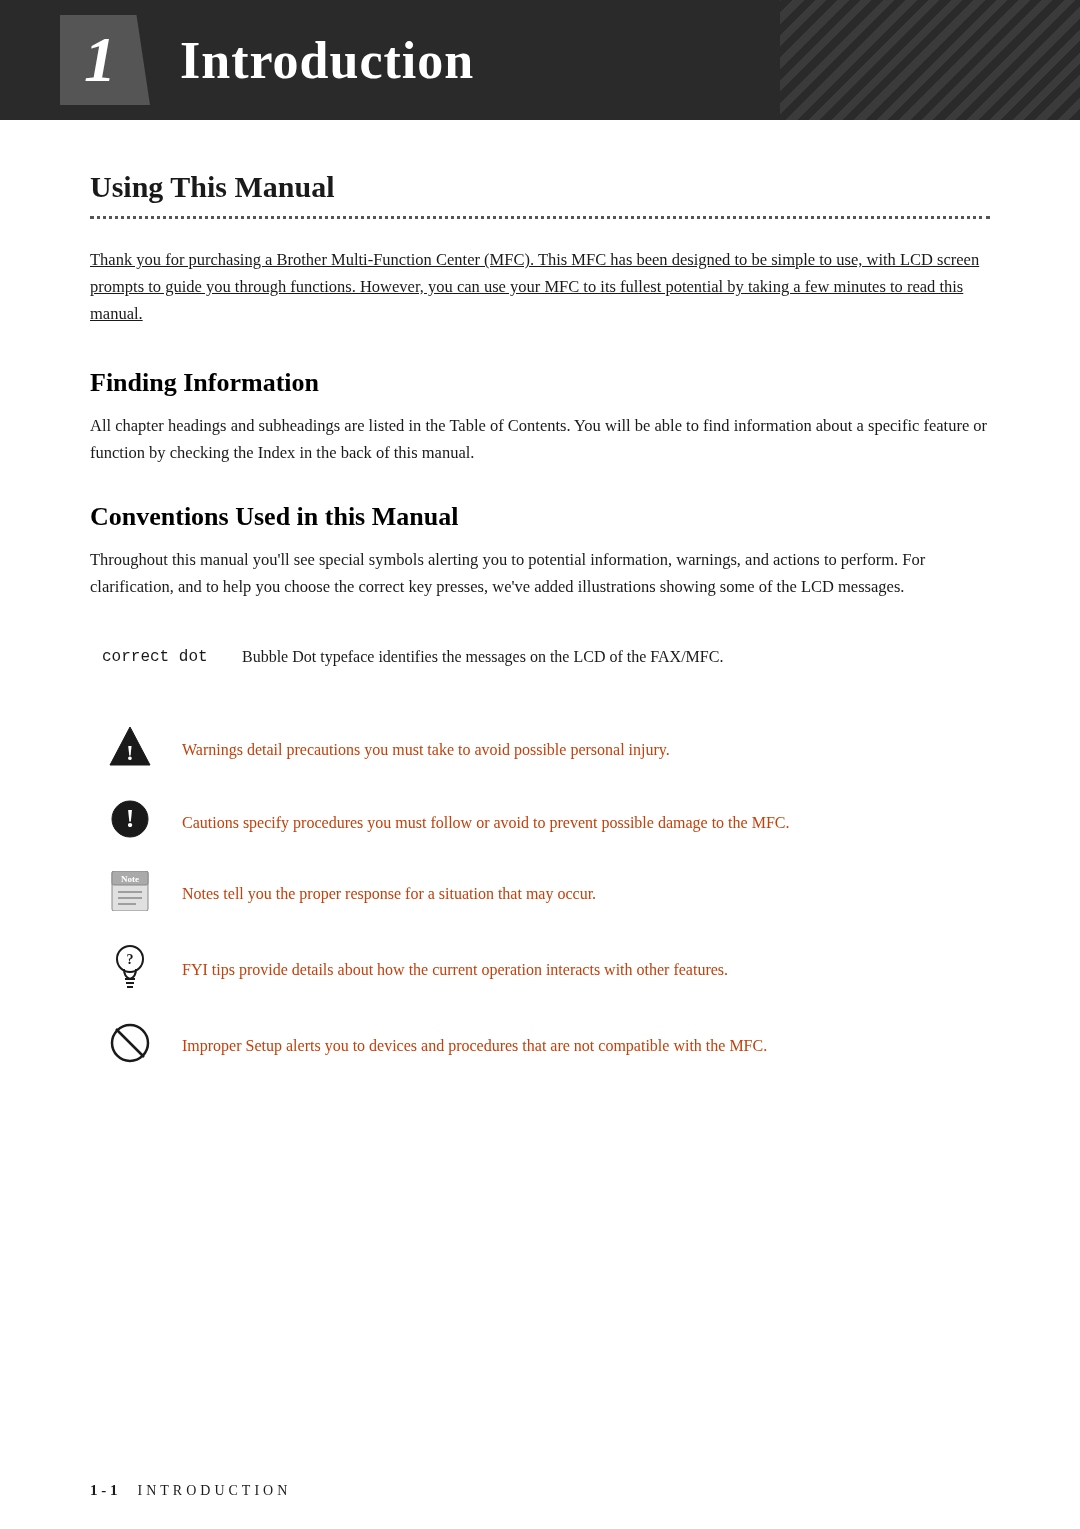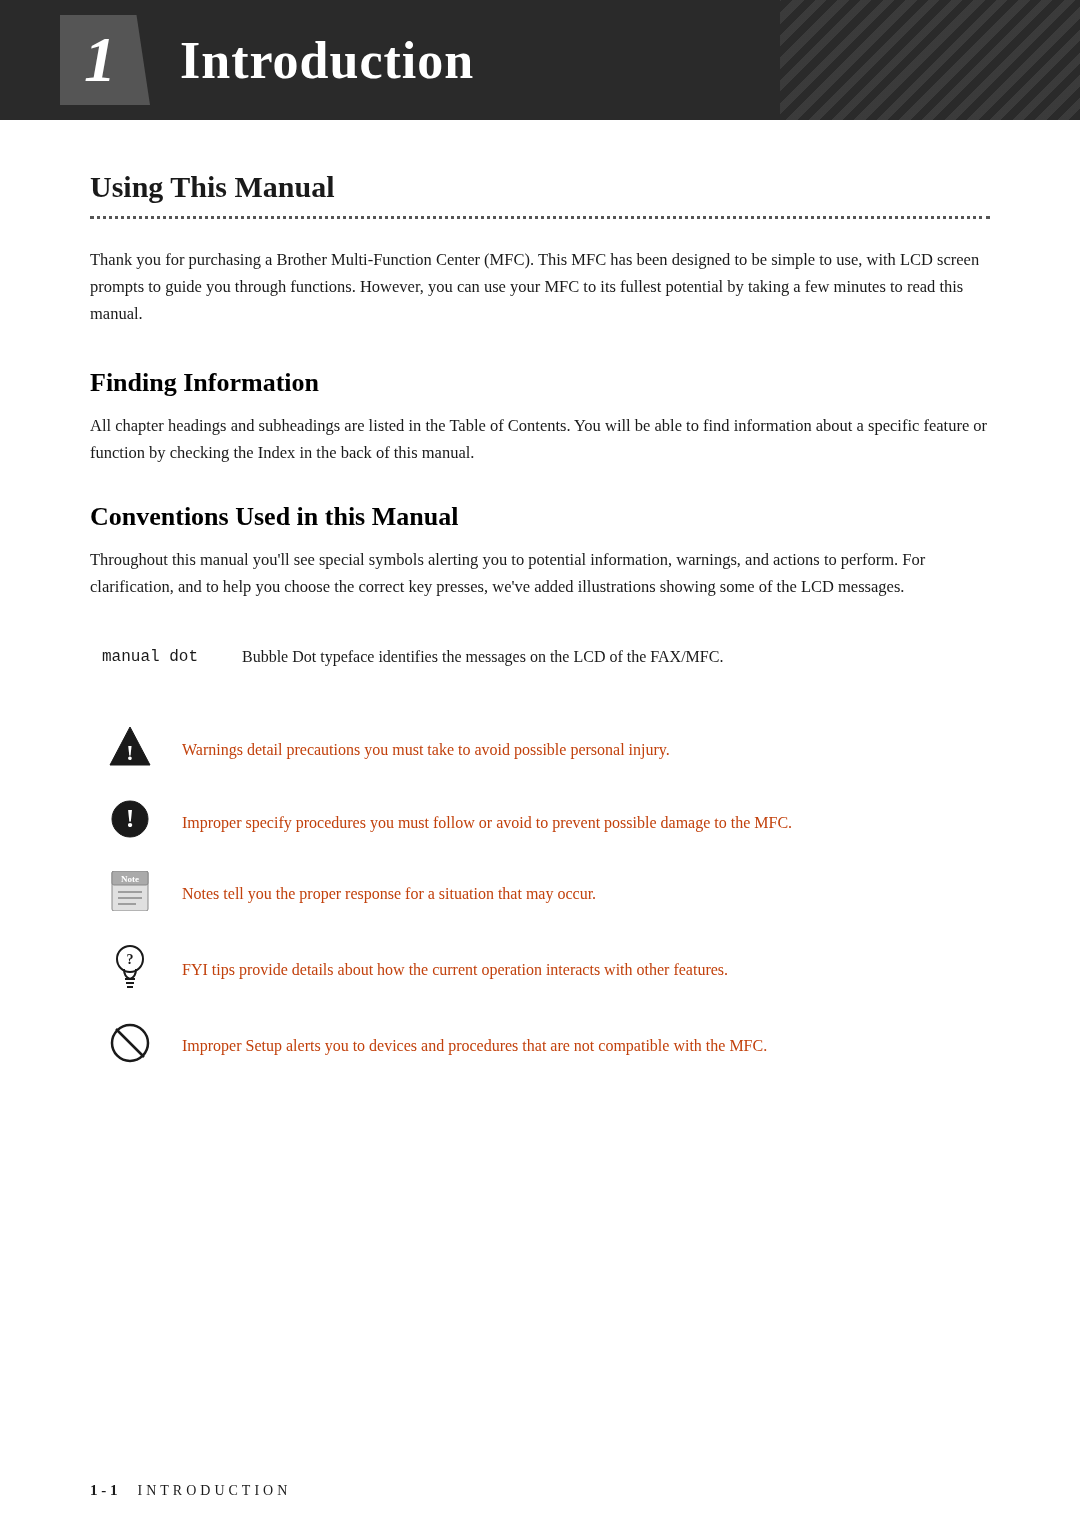--- a/index.html
+++ b/index.html
@@ -105,20 +105,21 @@
       width: 100%;
       border-bottom: 3px dotted #555555;
     }
 
     .intro-paragraph {
       font-size: 16.5px;
       line-height: 1.65;
       color: #1a1a1a;
       margin-bottom: 40px;
       text-align: left;
+      text-decoration: underline;
     }
 
     
     .subsection-title {
       font-size: 26px;
       font-weight: bold;
       color: #000000;
       margin-bottom: 14px;
       margin-top: 10px;
     }
@@ -240,21 +241,21 @@
 
     <div class="subsection-title">Finding Information</div>
     <p class="body-paragraph">All chapter headings and subheadings are listed in the Table of Contents. You will be able to find information about a specific feature or function by checking the Index in the back of this manual.</p>
 
     <div class="subsection-title">Conventions Used in this Manual</div>
     <p class="body-paragraph">Throughout this manual you'll see special symbols alerting you to potential information, warnings, and actions to perform. For clarification, and to help you choose the correct key presses, we've added illustrations showing some of the LCD messages.</p>
 
     <table class="conventions-table">
       <tbody>
       <tr>
-        <td class="conv-term-mono">manual dot</td>
+        <td class="conv-term-mono">correct dot</td>
         <td class="conv-desc">Bubble Dot typeface identifies the messages on the LCD of the FAX/MFC.</td>
       </tr>
     </tbody>
       </table>
 
     <table class="symbol-table">
 
       <tbody>
           <tr>
         <td class="symbol-cell">
@@ -266,21 +267,21 @@
         <td class="symbol-desc">Warnings detail precautions you must take to avoid possible personal injury.</td>
       </tr>
 
       <tr>
         <td class="symbol-cell">
           <svg width="40" height="40" viewBox="0 0 40 40">
             <circle cx="20" cy="20" r="18" fill="#1a1a1a" stroke="#1a1a1a" stroke-width="1"></circle>
             <text x="20" y="28" text-anchor="middle" font-size="26" font-weight="bold" fill="white">!</text>
           </svg>
         </td>
-        <td class="symbol-desc">Improper specify procedures you must follow or avoid to prevent possible damage to the MFC.</td>
+        <td class="symbol-desc">Cautions specify procedures you must follow or avoid to prevent possible damage to the MFC.</td>
       </tr>
 
       <tr>
         <td class="symbol-cell">
           <svg width="44" height="40" viewBox="0 0 44 40">
 
             <rect x="4" y="0" width="36" height="40" rx="2" fill="#e0e0e0" stroke="#888" stroke-width="1"></rect>
             <rect x="4" y="0" width="36" height="14" rx="2" fill="#aaaaaa" stroke="#888" stroke-width="1"></rect>
             <text x="22" y="11" text-anchor="middle" font-size="9" font-weight="bold" fill="white">Note</text>
             <line x1="10" y1="21" x2="34" y2="21" stroke="#888" stroke-width="1.5"></line>

